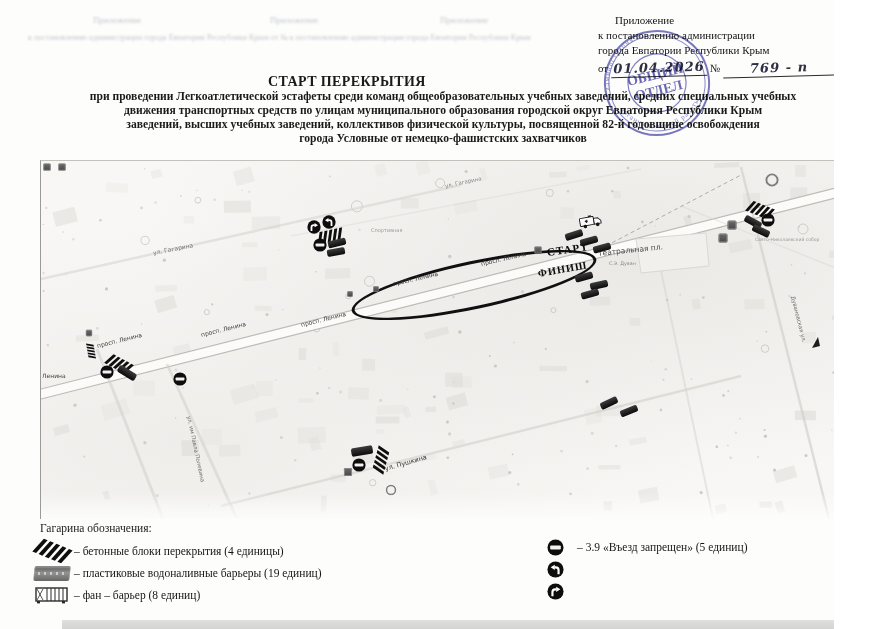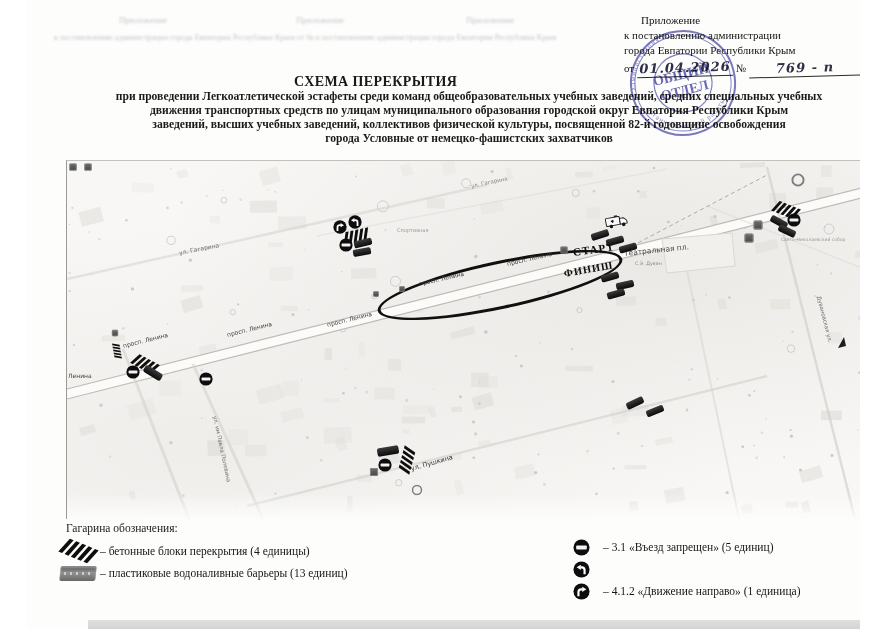--- a/index.html
+++ b/index.html
@@ -1,17 +1,17 @@
 <!DOCTYPE html>
 <html><head>
 <meta charset="utf-8">
 <style>
   html,body{margin:0;padding:0;background:#ffffff;}
   #page{position:relative;width:834px;height:629px;background:#fdfdfc;overflow:hidden;
-        font-family:"Liberation Serif", serif;color:#1a1a1a;margin-left:26px;}
+        font-family:"Liberation Serif", serif;color:#1a1a1a;}
   
   .ghost-label{position:absolute;top:15px;font-size:9px;color:#b4b8c0;filter:blur(.8px);opacity:.8;white-space:nowrap;}
   #ghost-smudge{position:absolute;left:28px;top:33px;width:545px;height:13px;font-size:8px;color:#a9adb6;
         filter:blur(1.1px);opacity:.7;white-space:nowrap;overflow:hidden;}
   
   #annex{position:absolute;left:598px;top:13px;width:282px;font-size:11px;line-height:15px;color:#141414;z-index:2;}
   #annex .l1{margin-left:17px;}
   #annex-date-row{margin-top:2px;white-space:nowrap;}
   .hand{font-family:"DejaVu Serif",serif;font-style:italic;font-weight:bold;color:#2e2e44;font-size:13px;letter-spacing:1px;}
   .u-line{display:inline-block;border-bottom:1.2px solid #2b2b2b;text-align:center;transform:rotate(-1.5deg);}
@@ -94,21 +94,21 @@
     <text font-size="7" fill="#4a49a8" opacity=".85" letter-spacing="1">
       <textPath href="#arcTop" startOffset="6%">администрация города Евпатории</textPath>
     </text>
     <text font-size="7" fill="#4a49a8" opacity=".85" letter-spacing="1">
       <textPath href="#arcBot" startOffset="12%">организационной работы</textPath>
     </text>
     <text x="57" y="53" text-anchor="middle" font-size="14" font-weight="bold" fill="#4a49a8">ОБЩИЙ</text>
     <text x="57" y="69" text-anchor="middle" font-size="14" font-weight="bold" fill="#4a49a8">ОТДЕЛ</text>
   </svg>
 
-  <div id="title-heading">СХЕМА ПЕРЕКРЫТИЯ</div>
+  <div id="title-heading">СТАРТ ПЕРЕКРЫТИЯ</div>
   <div id="title-lines">
       <div class="tl">при проведении Легкоатлетической эстафеты среди команд общеобразовательных учебных заведений, средних специальных учебных</div>
       <div class="tl">движения транспортных средств по улицам муниципального образования городской округ Евпатория Республики Крым</div>
       <div class="tl">заведений, высших учебных заведений, коллективов физической культуры, посвященной 82-й годовщине освобождения</div>
       <div class="tl">города Условные от немецко-фашистских захватчиков</div>
     </div>
 
   <div id="map">
     <svg class="layer" id="map-texture" width="822" height="358">
         <rect x="59.4" y="244.8" width="26.7" height="15.6" fill="#dfddd8" opacity="0.28" transform="rotate(-16.3 59.4 244.8)"></rect>
@@ -551,48 +551,64 @@
             <span class="hb"></span>
             <span class="hb"></span>
           </span>
         </span>
         <span class="leg-tx">– бетонные блоки перекрытия (4 единицы)</span>
       </div>
       <div class="leg-row">
         <span class="leg-ic">
           <span class="wb"></span>
         </span>
-        <span class="leg-tx">– пластиковые водоналивные барьеры (13 единиц)</span>
+        <span class="leg-tx">– пластиковые водоналивные барьеры (19 единиц)</span>
+      </div>
+      <div class="leg-row">
+        <span class="leg-ic">
+          <svg width="34" height="17" viewBox="0 0 34 17">
+            <rect x="1" y="1" width="31" height="13" fill="#fff" stroke="#2b2b2b" stroke-width="1.4"></rect>
+            <line x1="2" y1="2" x2="8" y2="13" stroke="#2b2b2b" stroke-width=".8"></line>
+            <line x1="8" y1="2" x2="2" y2="13" stroke="#2b2b2b" stroke-width=".8"></line>
+            <line x1="12" y1="1" x2="12" y2="14" stroke="#2b2b2b"></line>
+            <line x1="16" y1="1" x2="16" y2="14" stroke="#2b2b2b"></line>
+            <line x1="20" y1="1" x2="20" y2="14" stroke="#2b2b2b"></line>
+            <line x1="24" y1="1" x2="24" y2="14" stroke="#2b2b2b"></line>
+            <line x1="28" y1="1" x2="28" y2="14" stroke="#2b2b2b"></line>
+            <rect x="2" y="14" width="3" height="2.4" fill="#2b2b2b"></rect>
+            <rect x="27" y="14" width="3" height="2.4" fill="#2b2b2b"></rect>
+          </svg>
+        </span>
+        <span class="leg-tx">– фан – барьер (8 единиц)</span>
       </div>
     </div>
   <div id="leg-right" class="leg-col">
       <div class="leg-row">
         <span class="leg-ic">
           <svg width="17" height="17" viewBox="0 0 14 14">
             <circle cx="7" cy="7" r="6.6" fill="#0d0d0d"></circle>
             <rect x="2.6" y="5.4" width="8.8" height="3.2" rx=".8" fill="#f2f2f2"></rect>
           </svg>
         </span>
-        <span class="leg-tx">– 3.1 «Въезд запрещен» (5 единиц)</span>
+        <span class="leg-tx">– 3.9 «Въезд запрещен» (5 единиц)</span>
       </div>
       <div class="leg-row">
         <span class="leg-ic">
           <svg width="17" height="17" viewBox="0 0 15 15">
             <circle cx="7.5" cy="7.5" r="7.1" fill="#0d0d0d"></circle>
             <path d="M10.2 11.8 V8 Q10.2 5.6 7.8 5.6 H6.6" stroke="#fff" stroke-width="1.9" fill="none"></path>
             <polygon points="6.9,3.3 3.2,5.6 6.9,7.9" fill="#fff"></polygon>
           </svg>
         </span>
       </div>
       <div class="leg-row">
         <span class="leg-ic">
           <svg width="17" height="17" viewBox="0 0 15 15">
             <circle cx="7.5" cy="7.5" r="7.1" fill="#0d0d0d"></circle>
             <path d="M4.8 11.8 V8 Q4.8 5.6 7.2 5.6 H8.4" stroke="#fff" stroke-width="1.9" fill="none"></path>
             <polygon points="8.1,3.3 11.8,5.6 8.1,7.9" fill="#fff"></polygon>
           </svg>
         </span>
-        <span class="leg-tx">– 4.1.2 «Движение направо» (1 единица)</span>
       </div>
     </div>
 
   <div id="scan-band"></div>
 </div>
 
 </body></html>

